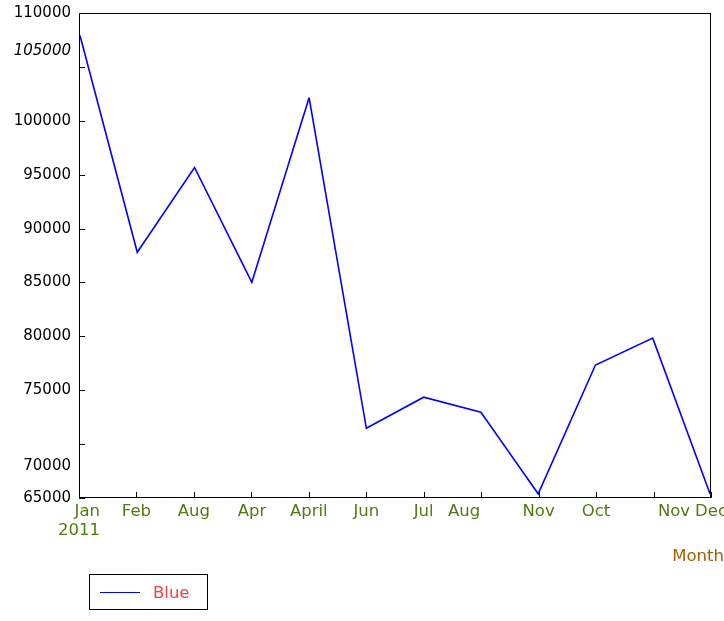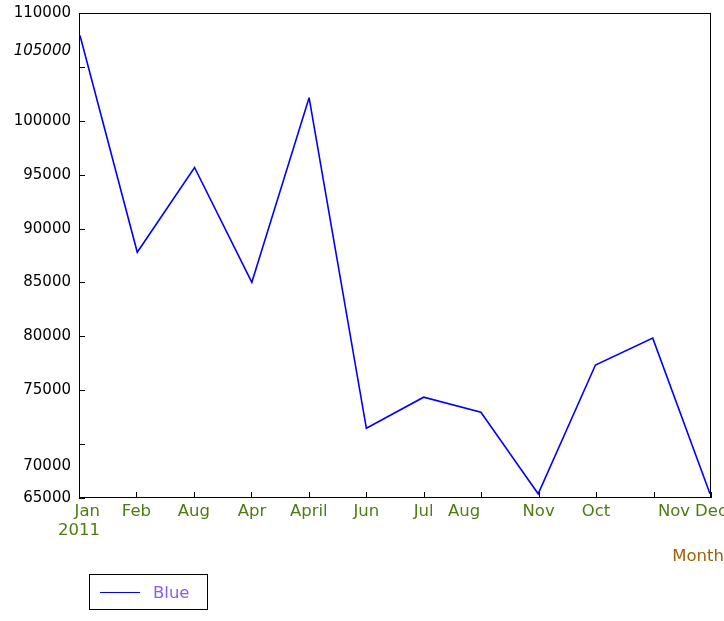--- a/index.html
+++ b/index.html
@@ -112,21 +112,21 @@
   .legend-swatch {
     margin-left: 10px;
     width: 40px;
     height: 0;
     border-top: 1.6px solid #0000ff;
     flex: 0 0 auto;
   }
   .legend-label {
     margin-left: 13px;
     font-size: 16.5px;
-    color: #8b5cf6;
+    color: #ef4444;
     white-space: nowrap;
   }
 </style>
 </head>
 <body>
 
 <div id="figure">
 
   <div class="ytick-labels">
       <div class="ytick-label" style="top: 490px; text-align: center;">65000</div>

